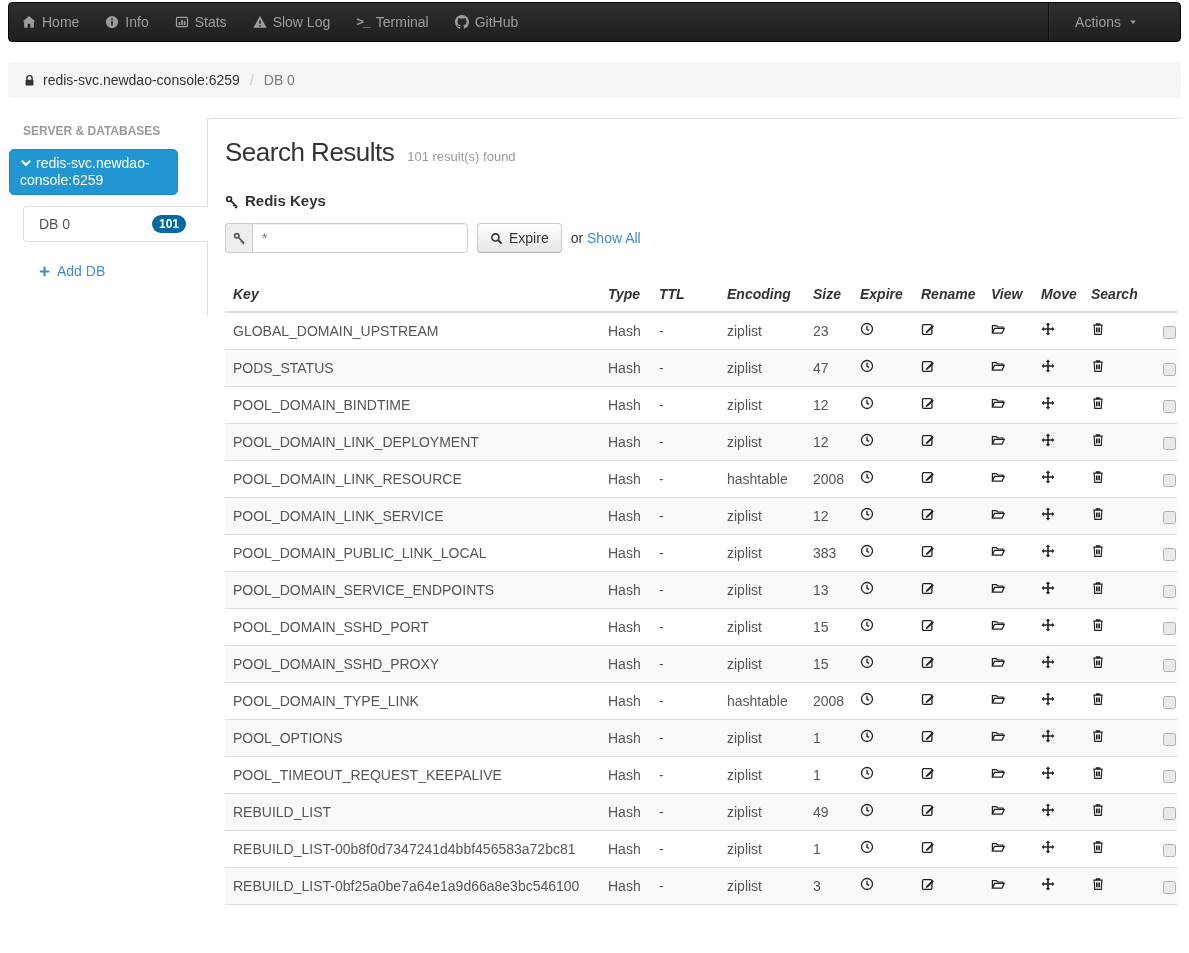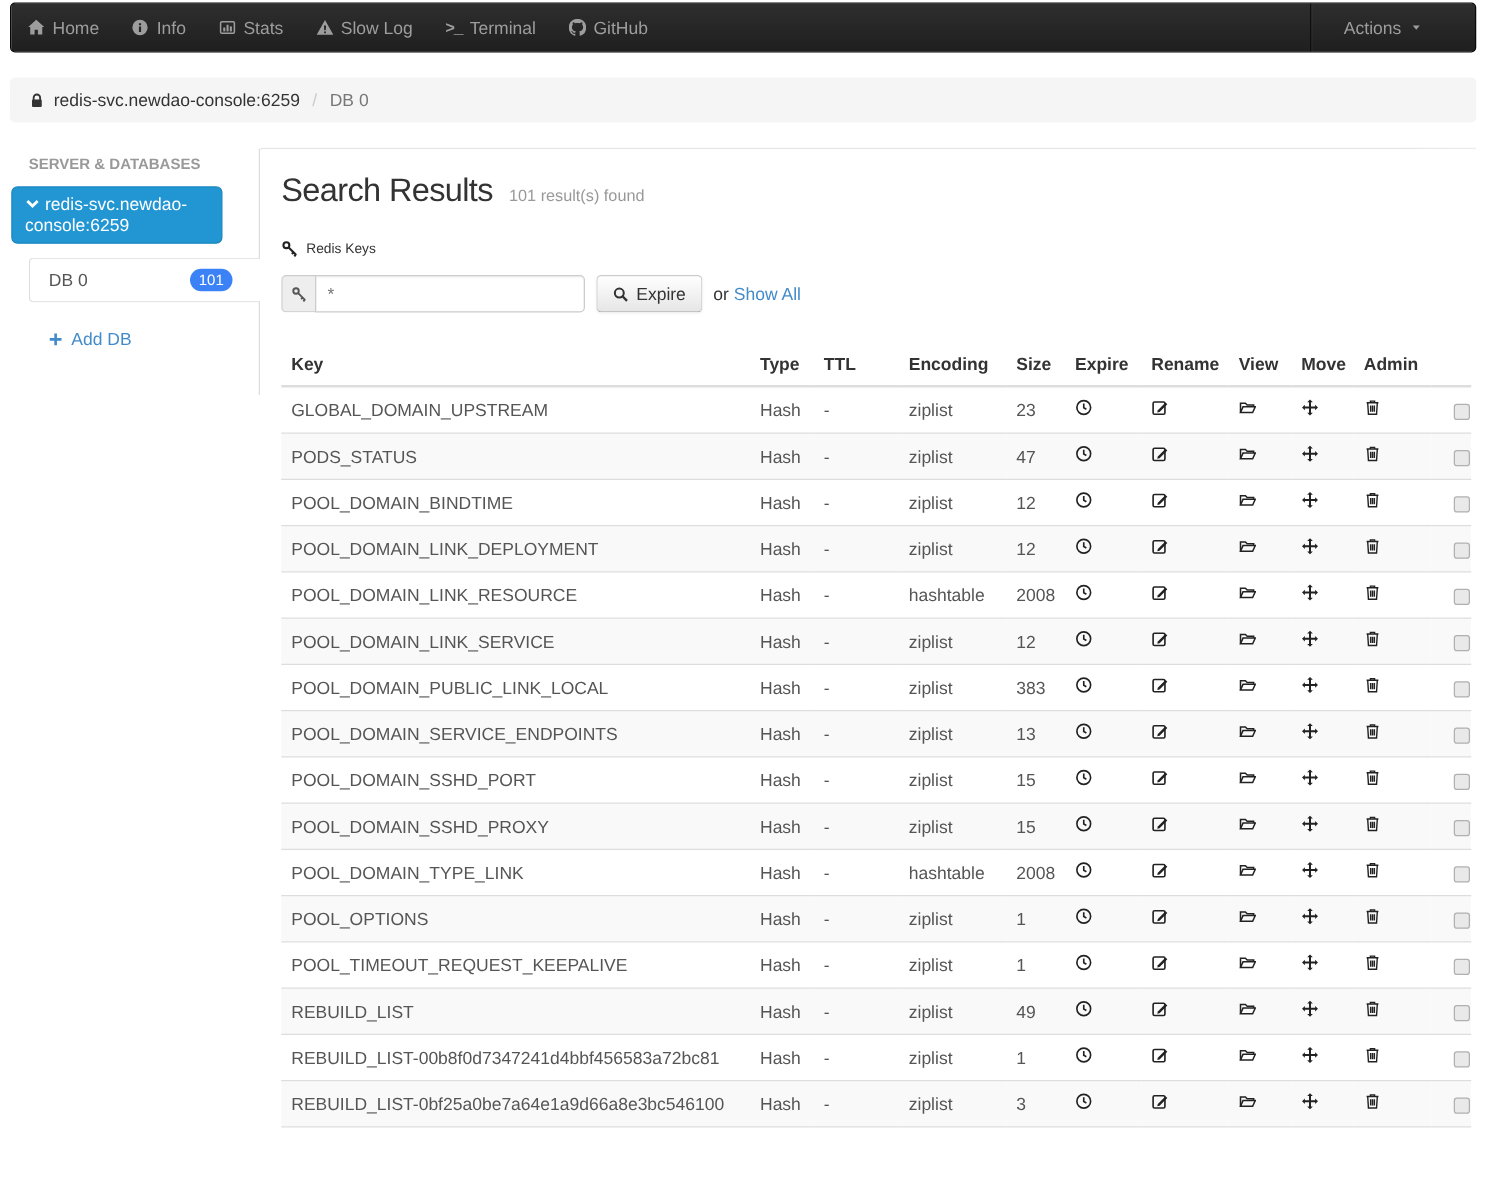--- a/index.html
+++ b/index.html
@@ -48,21 +48,21 @@
   .db-tab {
     position: relative; display: flex; align-items: center; height: 36px;
     margin-left: 15px; padding: 0 22px 0 15px; cursor: pointer; color: #555;
   }
   .db-tab.active {
     background: #fff; border: 1px solid #ddd; border-right: none;
     border-radius: 4px 0 0 4px; margin-right: -1px;
   }
   .db-tab.link { height: 30px; margin-top: 11px; color: #428bca; padding-right: 21px; }
   .badge {
-    margin-left: auto; background: #3b82f6; color: #fff; font-size: 12px; font-weight: normal;
+    margin-left: auto; background: #0369a1; color: #fff; font-size: 12px; font-weight: bold;
     padding: 2px 7px; border-radius: 9px; line-height: 14px;
   }
   .add-db { margin: 18px 0 0 30px; display: flex; align-items: center; gap: 6px; color: #428bca; cursor: pointer; height: 22px; }
   .add-db .ic { width: 13px; height: 13px; color: #428bca; }
 
   
   .main {
     flex: 1; position: relative; border-top: 1px solid #ddd; border-top-left-radius: 4px;
     padding: 16px 4px 30px 18px; min-height: 835px; background: #fff;
   }
@@ -72,21 +72,21 @@
   .page-title { display: inline; font-size: 26px; font-weight: normal; color: #333; letter-spacing: -0.5px; }
   .page-subtitle { font-size: 13px; color: #999; margin-left: 9px; }
 
   .alert {
     margin-top: 19px; background: #fcf8e3; border: 1px solid #f3e9c6; border-radius: 4px;
     padding: 8px 14px; color: #a39556; display: flex; align-items: center; height: 36px;
   }
   .alert-text { flex: 1; }
   .alert-close { color: #000; opacity: .22; font-weight: bold; font-size: 16px; line-height: 14px; cursor: pointer; }
 
-  .keys-label { margin-top: 24px; display: flex; align-items: center; gap: 6px; font-weight: normal; font-size: 11px; color: #333; }
+  .keys-label { margin-top: 24px; display: flex; align-items: flex-end; gap: 6px; font-weight: bold; font-size: 15px; color: #333; }
   .keys-label .ic { width: 14px; height: 14px; color: #222; }
 
   .search-row { margin-top: 14px; display: flex; align-items: center; }
   .input-addon {
     width: 27px; height: 30px; background: #eee; border: 1px solid #ccc; border-right: none;
     border-radius: 4px 0 0 4px; display: flex; align-items: center; justify-content: center; color: #555;
   }
   .input-addon .ic { width: 13px; height: 13px; }
   .search-input {
     width: 216px; height: 30px; border: 1px solid #ccc; border-radius: 0 4px 4px 0;
@@ -102,21 +102,21 @@
     font-family: "Liberation Sans", "DejaVu Sans", sans-serif;
   }
   .search-btn .ic { width: 13px; height: 13px; }
   .or-wrap { margin-left: 9px; }
   .link { color: #428bca; cursor: pointer; text-decoration: none; }
 
   
   table.keys-table { margin-top: 25px; width: 952px; border-collapse: collapse; table-layout: fixed; }
   .keys-table th {
     text-align: left; font-weight: bold; color: #333; font-size: 14px;
-    padding: 7px 8px; border-bottom: 2px solid #ddd; line-height: 19px;
+    padding: 7px 8px; border-bottom: 2px solid #ddd; line-height: 19px; font-style: italic;
   }
   .keys-table td {
     padding: 8px; font-size: 14px; color: #555; line-height: 20px;
     border-top: 1px solid #ddd; overflow: hidden; white-space: nowrap;
   }
   .keys-table tbody tr:first-child td { border-top: none; }
   .keys-table tbody tr:last-child td { border-bottom: 1px solid #ddd; }
   .keys-table tbody tr:nth-child(even) { background: #f9f9f9; }
   .icon-btn { display: inline-flex; cursor: pointer; color: #222; }
   .icon-btn .ic { width: 14px; height: 14px; }
@@ -335,21 +335,21 @@
           <tr>
             <th>Key</th>
             <th>Type</th>
             <th>TTL</th>
             <th>Encoding</th>
             <th>Size</th>
             <th>Expire</th>
             <th>Rename</th>
             <th>View</th>
             <th>Move</th>
-            <th>Admin</th>
+            <th>Search</th>
             <th></th>
           </tr>
         </thead>
         <tbody>
         <tr>
           <td>GLOBAL_DOMAIN_UPSTREAM</td>
           <td>Hash</td>
           <td>-</td>
           <td>ziplist</td>
           <td>23</td>

